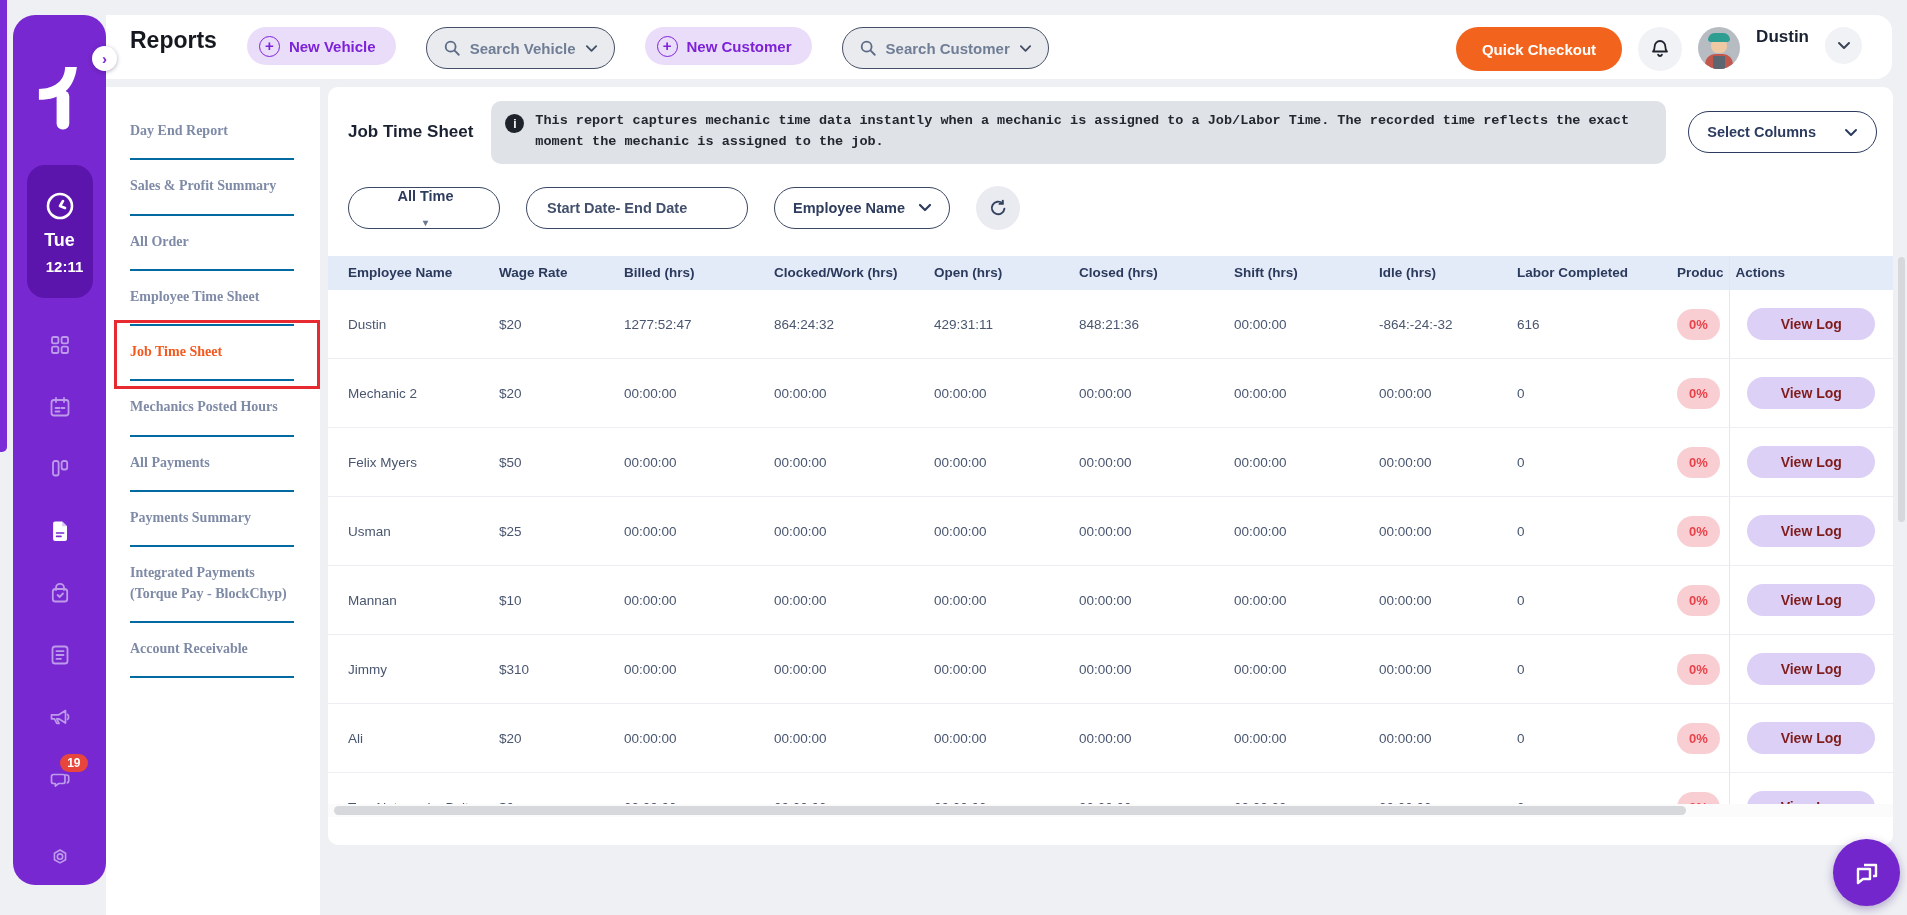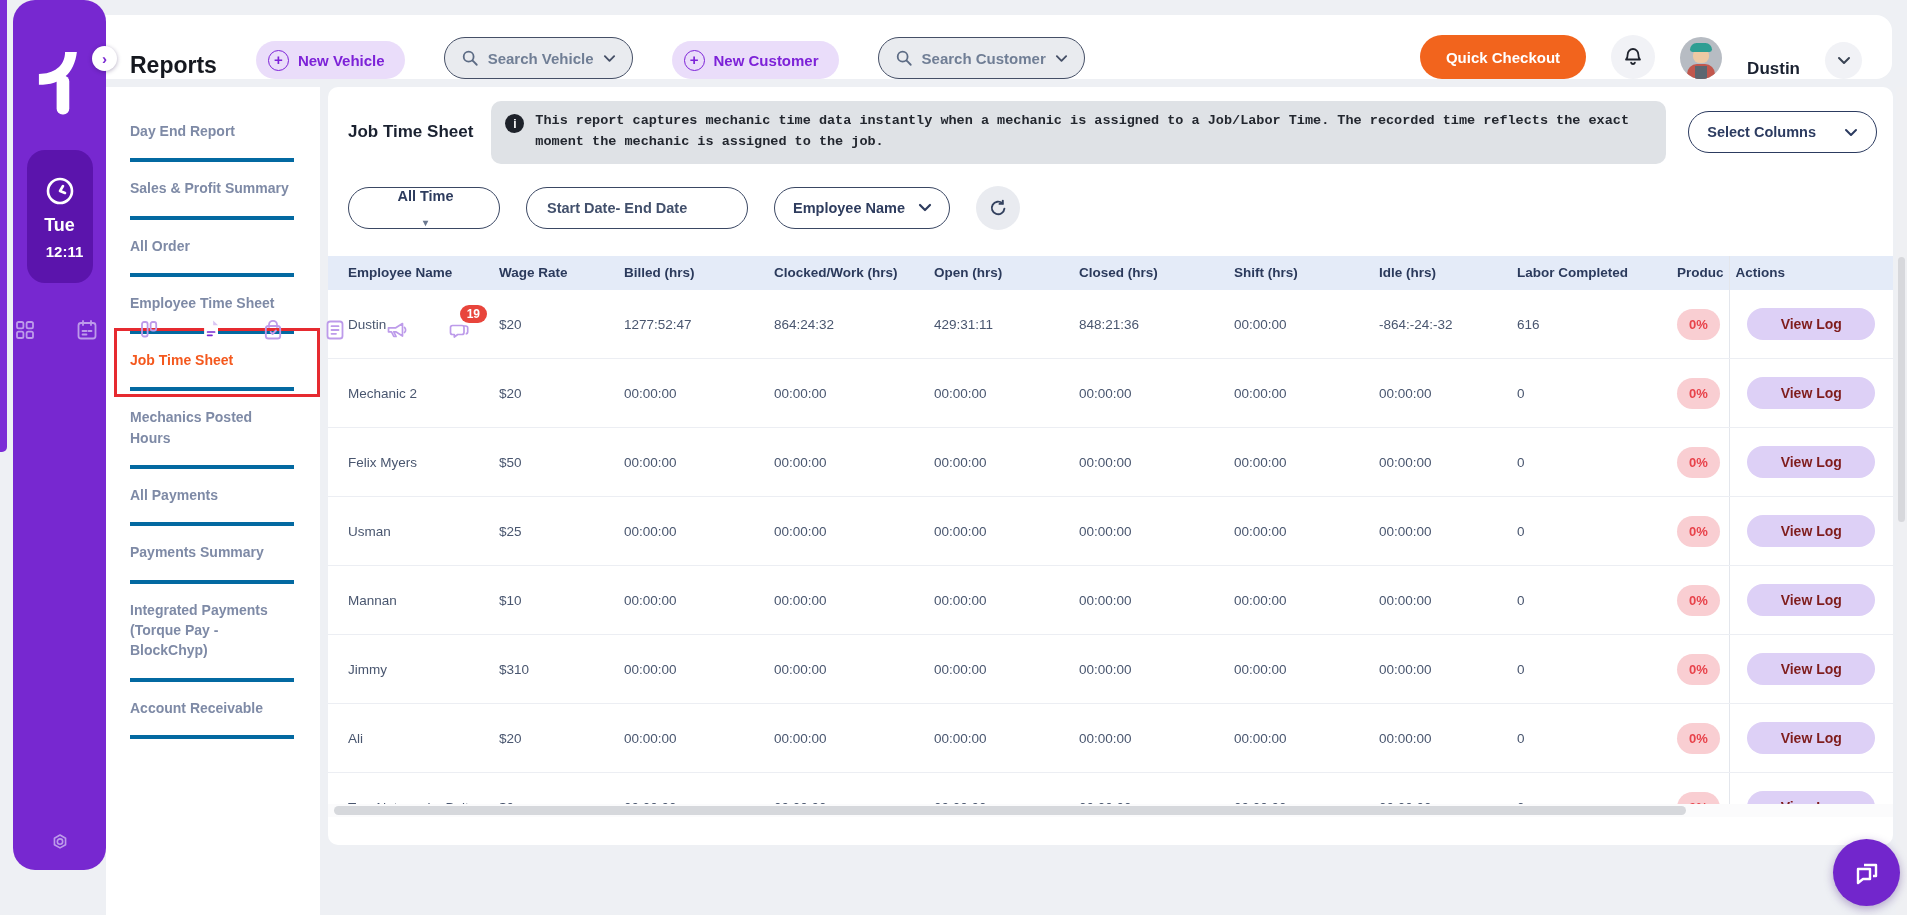--- a/index.html
+++ b/index.html
@@ -3,39 +3,39 @@
 <meta charset="utf-8">
 <style>
   * { margin:0; padding:0; box-sizing:border-box; }
   html,body { width:1907px; height:915px; overflow:hidden; }
   body { background:#EEF0F4; font-family:"Liberation Sans", sans-serif; position:relative; }
   button { font-family:"Liberation Sans", sans-serif; border:none; background:none; cursor:pointer; }
   input  { font-family:"Liberation Sans", sans-serif; }
 
   
   .left-strip { position:absolute; left:0; top:0; width:7px; height:452px; background:#7B2CD6; border-radius:0 0 5px 0; }
-  .sidebar { position:absolute; left:13px; top:0; width:93px; height:870px; background:#7728D0; border-radius:22px; z-index:3; }
+  .sidebar { position:absolute; left:13px; top:15px; width:93px; height:870px; background:#7728D0; border-radius:22px; z-index:3; }
   .logo { display:block; margin:48px auto 0; }
   .clock-card { margin:30px auto 0; width:66px; height:133px; background:#5B14AC; border-radius:18px;
                 display:flex; flex-direction:column; align-items:center; justify-content:center; gap:7px; color:#fff; }
   .clock-day  { font-size:18px; font-weight:800; }
   .clock-time { font-size:15px; font-weight:600;margin-left:10px; }
-  .side-icons { position:absolute; top:318px; left:0; right:0; display:flex; flex-direction:row; align-items:center; gap:38px; }
+  .side-icons { position:absolute; top:318px; left:0; right:0; display:flex; flex-direction:column; align-items:center; gap:38px; }
   .side-icons .ibtn { color:#BD9BEA; position:relative; width:24px; height:24px; }
   .side-icons .ibtn.active { color:#FFFFFF; }
   .chat-badge { position:absolute; top:-13px; right:-16px; background:#E8453C; color:#fff; font-size:12px; font-weight:800;
                 padding:3px 7px; border-radius:11px; line-height:1; }
   .gear-btn { position:absolute; bottom:16px; left:50%; transform:translateX(-50%); color:#BD9BEA; }
   .expand-btn { position:absolute; left:92px; top:46px; width:25px; height:25px; border-radius:50%; background:#fff;
                 color:#7B2AD2; font-size:15px; font-weight:800; line-height:23px; text-align:center;
                 box-shadow:0 1px 4px rgba(40,20,80,.35); z-index:4; }
 
   
   .topbar { position:absolute; left:106px; top:15px; width:1786px; height:64px; background:#fff; border-radius:0 16px 16px 0;
-            display:flex; align-items:flex-end; padding:4px 30px 0 24px; gap:25px; z-index:2; }
+            display:flex; align-items:flex-start; padding:12px 30px 0 24px; gap:16px; z-index:2; }
   .page-title { font-size:23px; font-weight:800; color:#15181F; margin-right:14px; }
   .pill-soft { height:38px; padding:0 20px 0 12px; border-radius:20px; background:#EADDFA; color:#7D22D8;
                font-weight:700; font-size:15px; display:flex; align-items:center; gap:9px; }
   .plus-ic { width:21px; height:21px; border:1.6px solid currentColor; border-radius:50%; display:grid; place-items:center;
              font-size:15px; font-weight:600; line-height:0; }
   .pill-search { height:42px; padding:0 16px; border-radius:22px; background:#E9EBEF; border:1.5px solid #454F66;
                  color:#707E95; font-size:15px; font-weight:600; display:flex; align-items:center; gap:9px; }
   .pill-search .chev { color:#454F66; }
   .gap-lg { margin-left:14px; }
   .spacer { flex:1; }
@@ -45,22 +45,22 @@
   .avatar { width:42px; height:42px; border-radius:50%; background:#B7BCC3; position:relative; overflow:hidden; }
   .av-cap  { position:absolute; left:10px; top:6px;  width:22px; height:9px;  background:#2E9E93; border-radius:8px 8px 3px 3px; }
   .av-face { position:absolute; left:13px; top:12px; width:16px; height:14px; background:#EEC9A3; border-radius:45%; }
   .av-body { position:absolute; left:7px;  top:27px; width:28px; height:15px; background:#C2574D; border-radius:10px 10px 0 0; }
   .av-bib  { position:absolute; left:15px; top:29px; width:12px; height:13px; background:#5C6670; }
   .user-name { font-size:17px; font-weight:800; color:#1A2130; }
 
   
   .reports-menu { position:absolute; left:106px; top:87px; width:214px; height:828px; background:#fff; padding:18px 26px 0 24px; }
   .reports-menu ul { list-style:none; }
-  .reports-menu li { padding:16px 0 17px; border-bottom:4px solid #0369a1; font-size:14px; font-weight:700;
-                     color:#7E8AA6; line-height:1.45; cursor:pointer; position:relative; }
+  .reports-menu li { padding:16px 0 17px; border-bottom:2px solid #0369a1; font-size:14px; font-weight:700;
+                     color:#7E8AA6; line-height:1.45; cursor:pointer; position:relative;font-family:Liberation Serif, serif; }
   .reports-menu li.active { color:#F4581D; }
   .reports-menu li.active::after { content:''; position:absolute; inset:-6px -26px -10px -16px;
                                    border:3.5px solid #E62A30; pointer-events:none; }
 
   
   .content { position:absolute; left:328px; top:87px; width:1565px; height:758px; background:#fff; border-radius:10px; z-index:1; }
   .content-head { display:flex; align-items:center; gap:18px; padding:14px 16px 0 20px; }
   .report-title { font-size:17px; font-weight:800; color:#1A2130; white-space:nowrap; }
   .info-banner { flex:1; background:#DFE2E6; border-radius:10px; padding:10px 18px 11px 14px; display:flex; gap:11px; align-items:flex-start; }
   .info-ic { width:19px; height:19px; min-width:19px; border-radius:50%; background:#1E222A; color:#fff; font-size:12px; font-weight:800;

